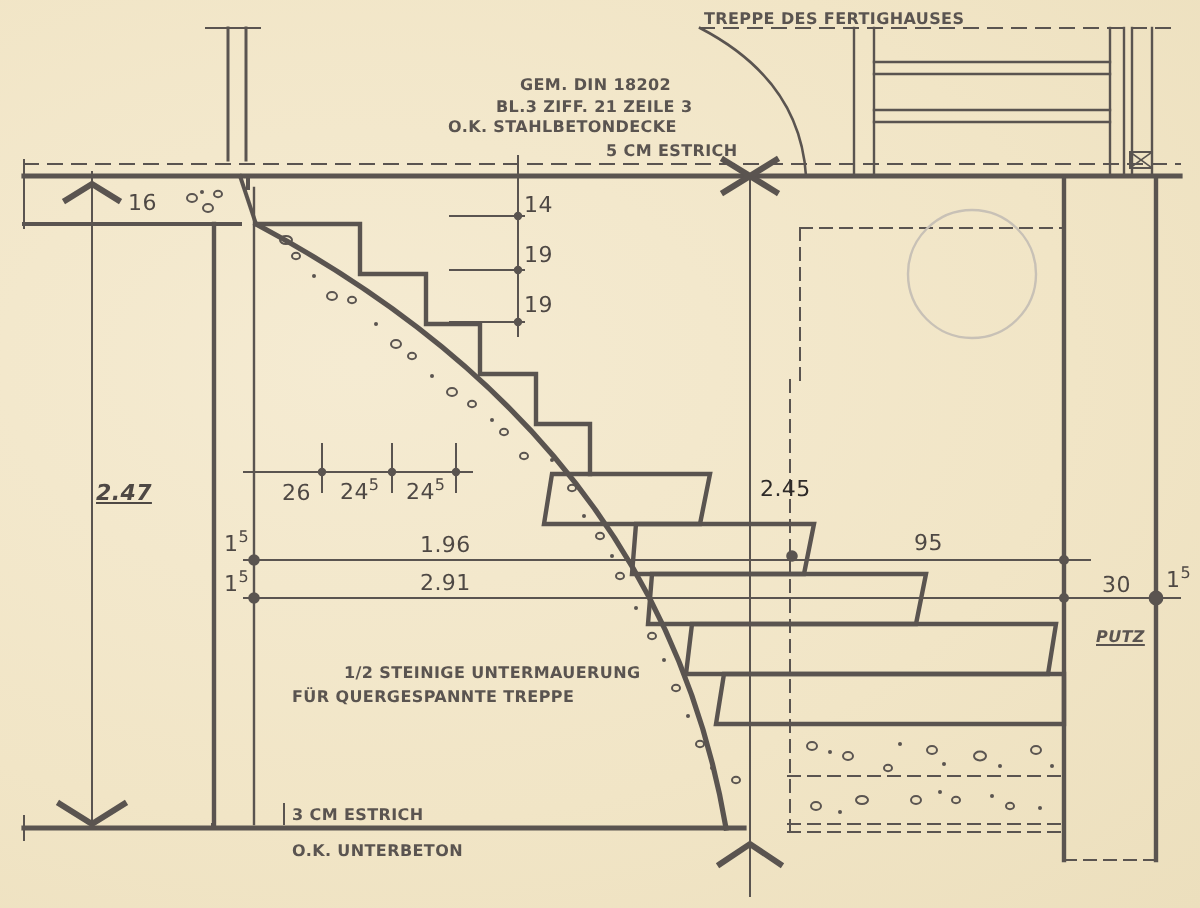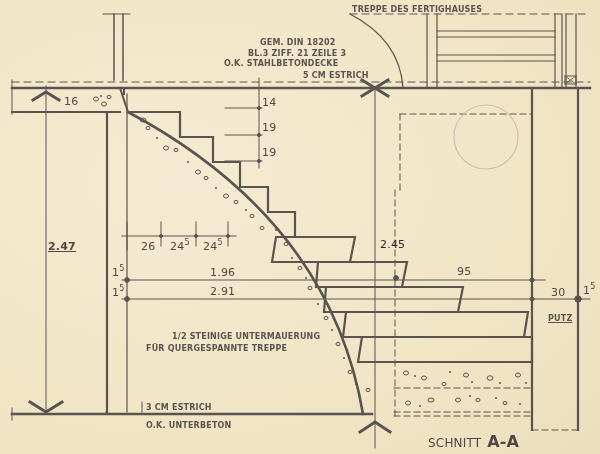--- a/index.html
+++ b/index.html
@@ -15,21 +15,21 @@
     svg { position: absolute; left: 0; top: 0; }
     .lbl {
       position: absolute; white-space: nowrap;
       color: #5a5450; font-family: "DejaVu Sans", sans-serif;
       font-weight: bold; letter-spacing: 0.2px;
     }
     .sm { font-size: 8px; }
     .dim { font-size: 11px; font-weight: normal; color: #4e4844; }
     .title-lbl { font-size: 12px; font-weight: normal; color: #4e4844; }
     .title-big { font-size: 16px; font-weight: bold; color: #4e4844; }
-    .ul { text-decoration: underline; }
+    .ul { text-decoration: underline; font-style: italic; }
     sup { font-size: 8px; }
   </style>
 </head>
 <body>
 
 <div class="sheet">
 
   <svg width="600" height="454" viewBox="0 0 600 454">
     <g stroke="#5a5450" fill="none" stroke-linecap="square">
 
@@ -234,17 +234,13 @@
 
   <div class="lbl dim" style="left:112px; top:264px;"><span>1</span><sup>5</sup></div>
   <div class="lbl dim" style="left:112px; top:284px;"><span>1</span><sup>5</sup></div>
 
   <div class="lbl dim" style="left:210px; top:266px;">1.96</div>
   <div class="lbl dim" style="left:210px; top:285px;">2.91</div>
   <div class="lbl dim" style="left:457px; top:265px;">95</div>
   <div class="lbl dim" style="left:551px; top:286px;">30</div>
   <div class="lbl dim" style="left:583px; top:282px;"><span>1</span><sup>5</sup></div>
 
-  <div class="lbl" style="left:428px; top:432px;">
-    <span class="title-lbl">SCHNITT</span>
-    <span class="title-big">A-A</span>
-  </div>
 </div>
 
 </body></html>

